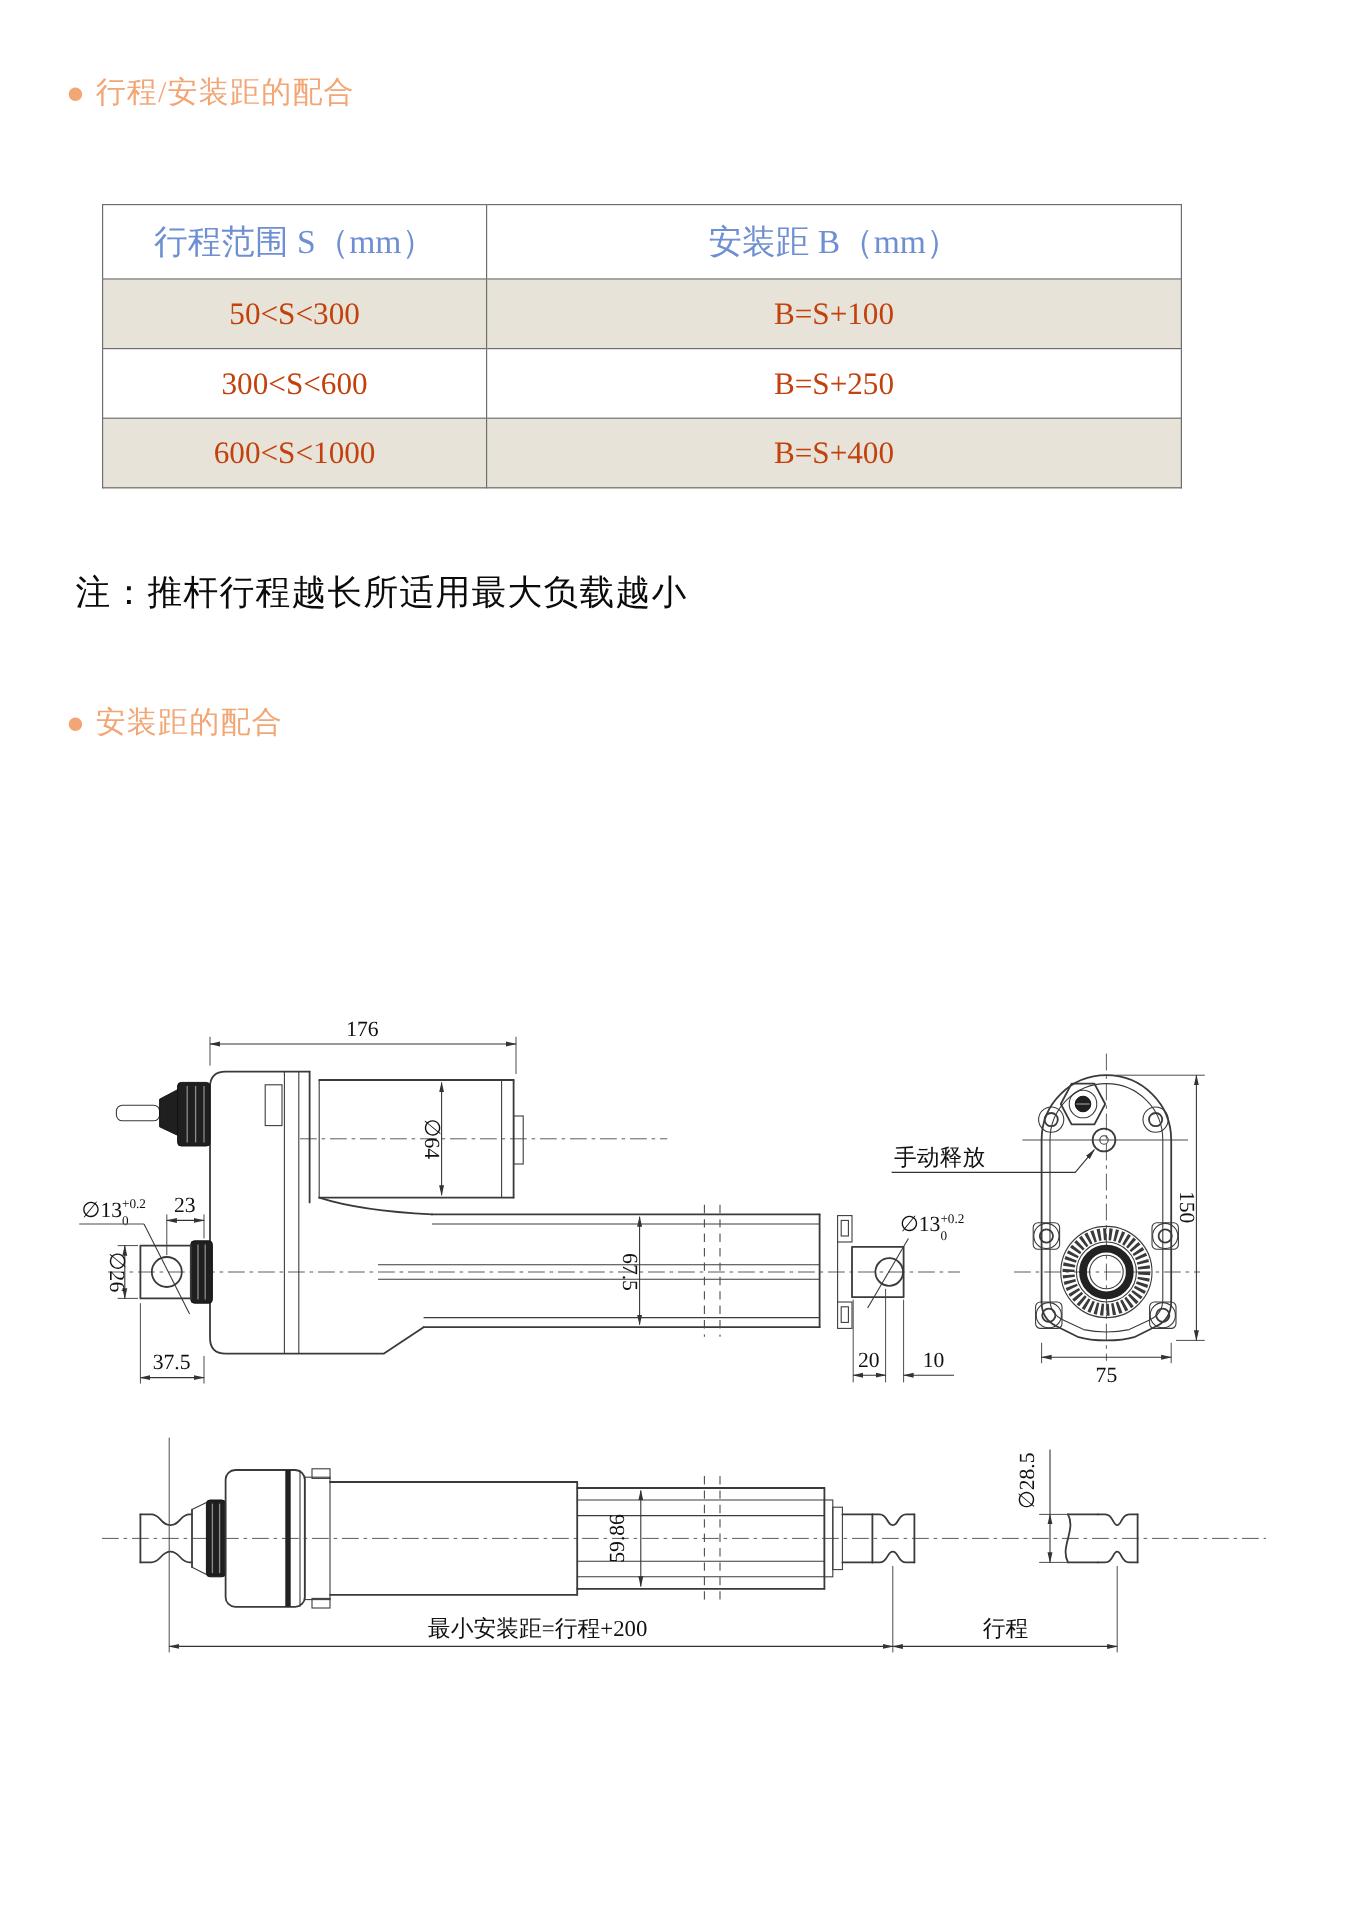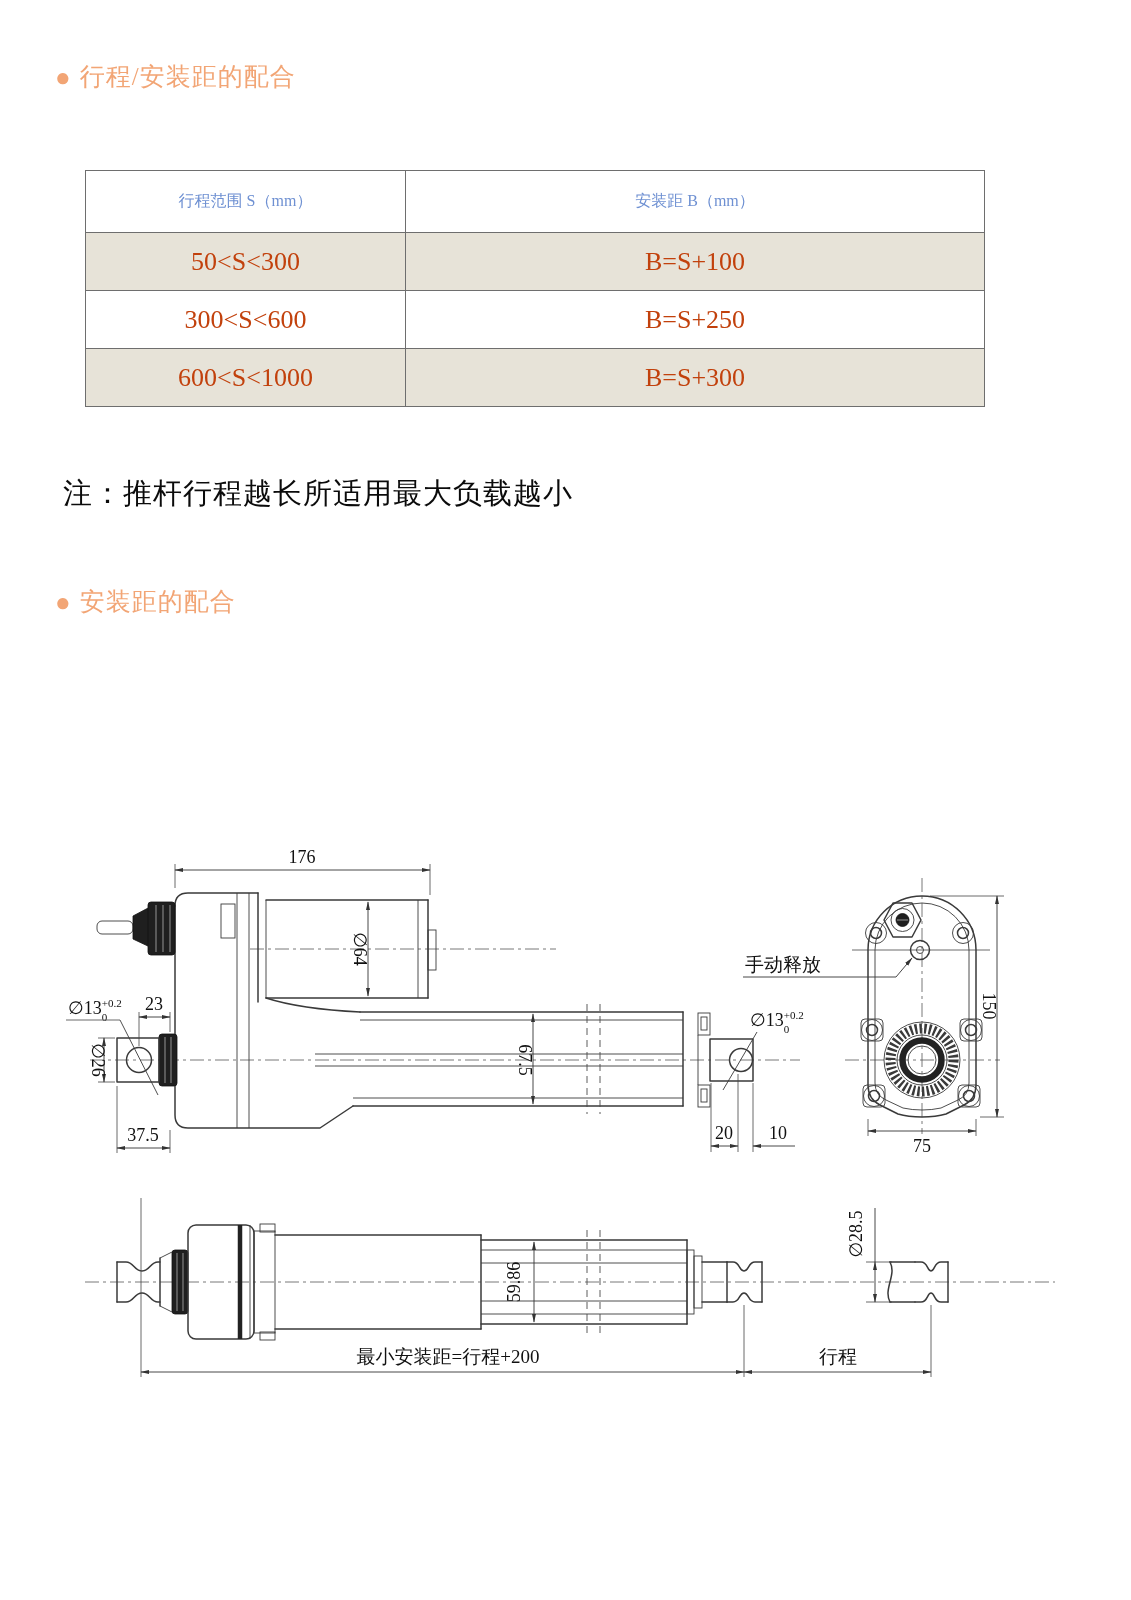--- a/index.html
+++ b/index.html
@@ -5,21 +5,21 @@
   html,body{margin:0;padding:0;background:#ffffff;}
   body{width:1131px;height:1600px;position:relative;overflow:hidden;
        font-family:"Liberation Serif","DejaVu Serif",serif;color:#111;}
   .heading{position:absolute;left:55px;display:flex;align-items:center;gap:8px;
            color:#F2A575;font-size:25px;letter-spacing:1px;}
   .heading .bullet{font-size:26px;line-height:1;transform:translateY(1px);}
   .spec-table{position:absolute;left:85px;top:170px;width:900px;
               border-collapse:collapse;table-layout:fixed;}
   .spec-table th,.spec-table td{border:1.4px solid #6e6e6e;text-align:center;
               font-weight:normal;padding:0;}
-  .spec-table th{height:61px;color:#6E90D2;font-size:16px;background:#ffffff;}
+  .spec-table th{height:61px;color:#6E90D2;font-size:28px;background:#ffffff;}
   .spec-table td{height:57px;font-size:26px;color:#c2410c;}
   .row-beige td{background:#E7E3D8;}
   .row-white td{background:#ffffff;margin-top:20px;}
   .col-range{width:319px;}
   .note{position:absolute;left:63px;top:474px;font-size:29px;color:#0b0b0b;
         letter-spacing:1px;}
   #drawing{position:absolute;left:0;top:0;}
   
   .ol{fill:none;stroke:#3a3a3a;stroke-width:1.5;stroke-linejoin:round;stroke-linecap:round;}
   .il{fill:none;stroke:#3a3a3a;stroke-width:0.9;}
@@ -54,21 +54,21 @@
   <tr class="row-beige">
     <td>50&lt;S&lt;300</td>
     <td>B=S+100</td>
   </tr>
   <tr class="row-white">
     <td>300&lt;S&lt;600</td>
     <td>B=S+250</td>
   </tr>
   <tr class="row-beige">
     <td>600&lt;S&lt;1000</td>
-    <td>B=S+300</td>
+    <td>B=S+400</td>
   </tr>
 </tbody>
   </table>
 
 <div class="note">注：推杆行程越长所适用最大负载越小</div>
 
 <div class="heading" style="top:585px;">
   <span class="bullet">●</span>
   <span>安装距的配合</span>
 </div>

